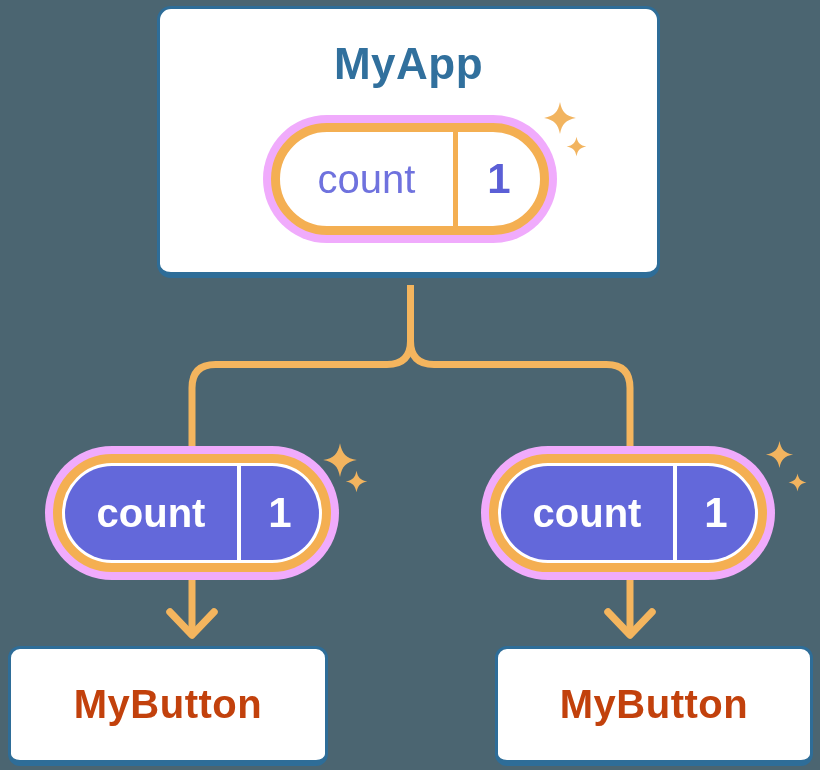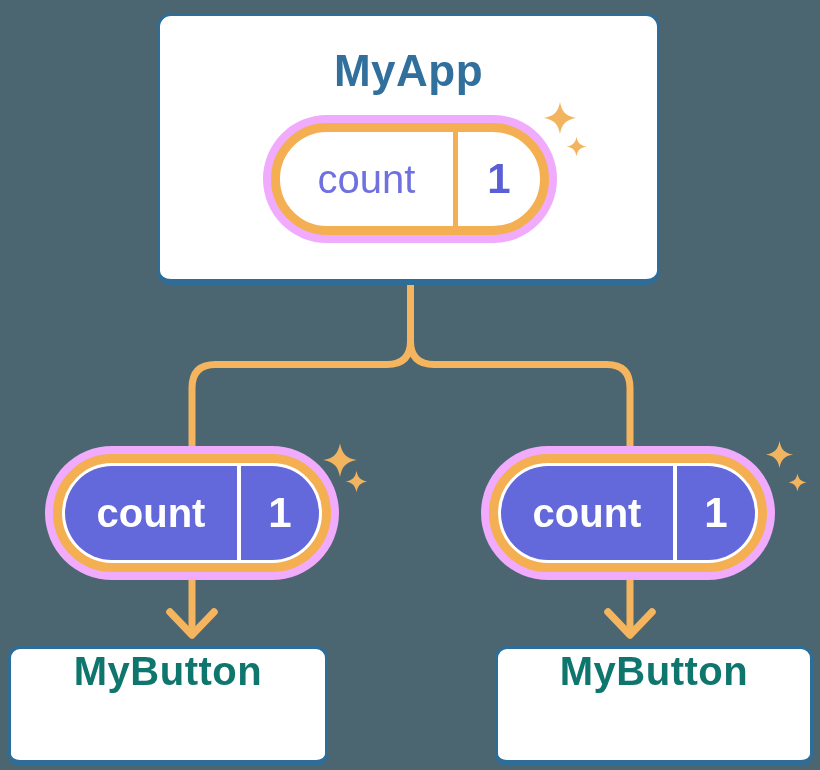--- a/index.html
+++ b/index.html
@@ -21,39 +21,40 @@
 
   .node-card {
     position: absolute;
     background: #FFFFFF;
     border: 3px solid #2E6D98;
     border-bottom-width: 6px;
     box-sizing: border-box;
     z-index: 2;
   }
   .root-card {
-    left: 157px; top: 13px;
+    left: 157px; top: 6px;
     width: 503px; height: 272px;
     border-radius: 14px;
     text-align: center;
     padding-top: 30px;
   }
   .root-title {
     font-size: 44px;
     font-weight: 600;
     color: #31709D;
     letter-spacing: 0.5px;
   }
   .child-card {
     display: flex;
+    align-items: center;
     justify-content: center;
     border-radius: 12px;
     font-size: 40px;
     font-weight: 600;
-    color: #0f766e;
+    color: #c2410c;
     letter-spacing: 0.5px;
   }
   .child-card.left  { left: 8px;   top: 646px; width: 320px; height: 120px; }
   .child-card.right { left: 495px; top: 646px; width: 318px; height: 120px; }
 
   .pill {
     position: absolute;
     background: #f0abfc;          
     border-radius: 999px;
     padding: 8px;

